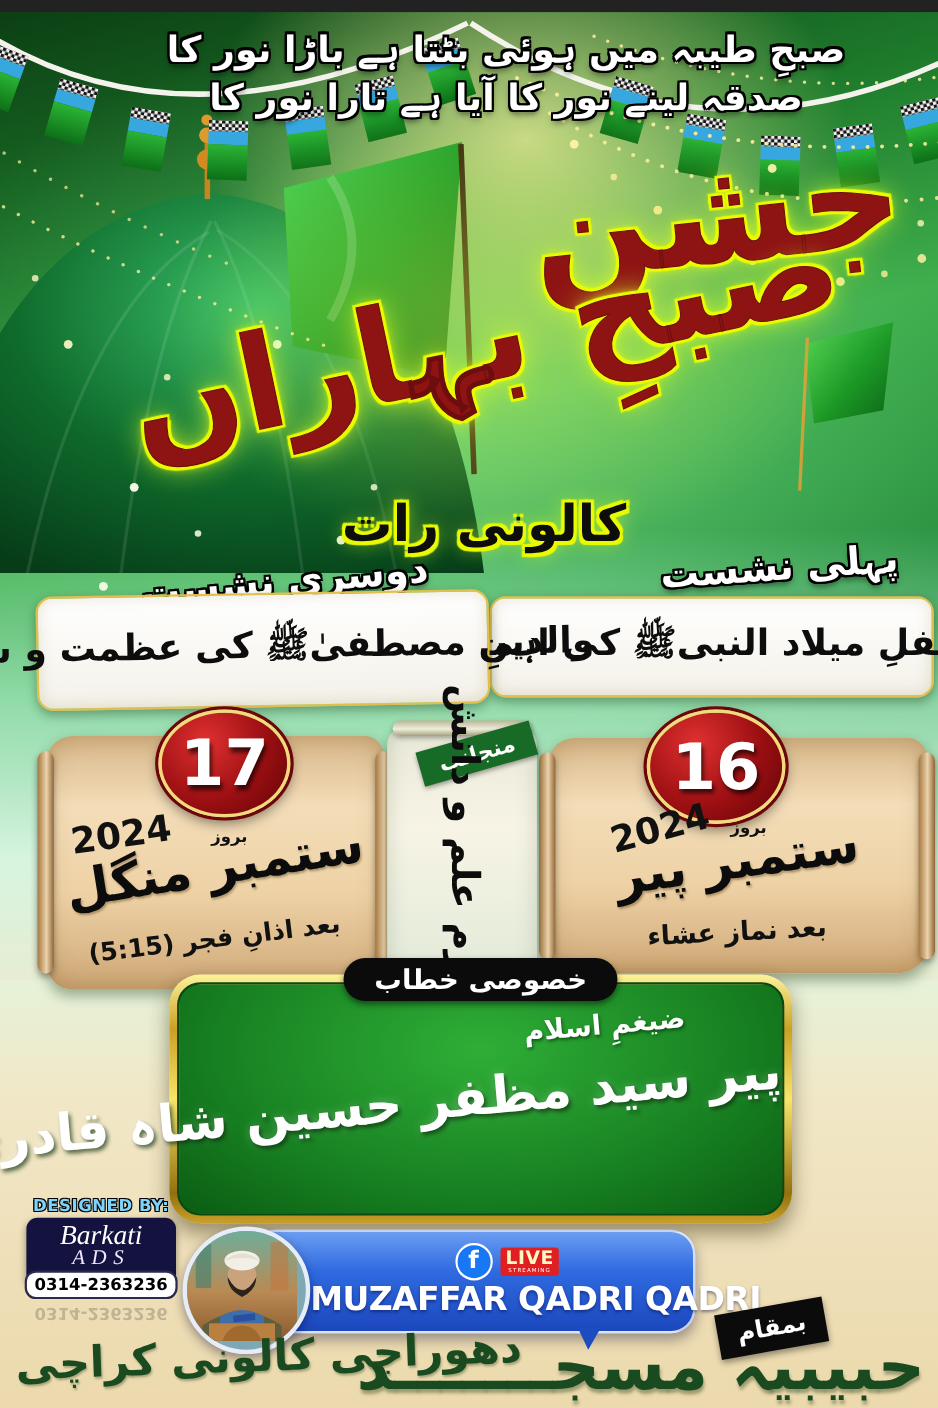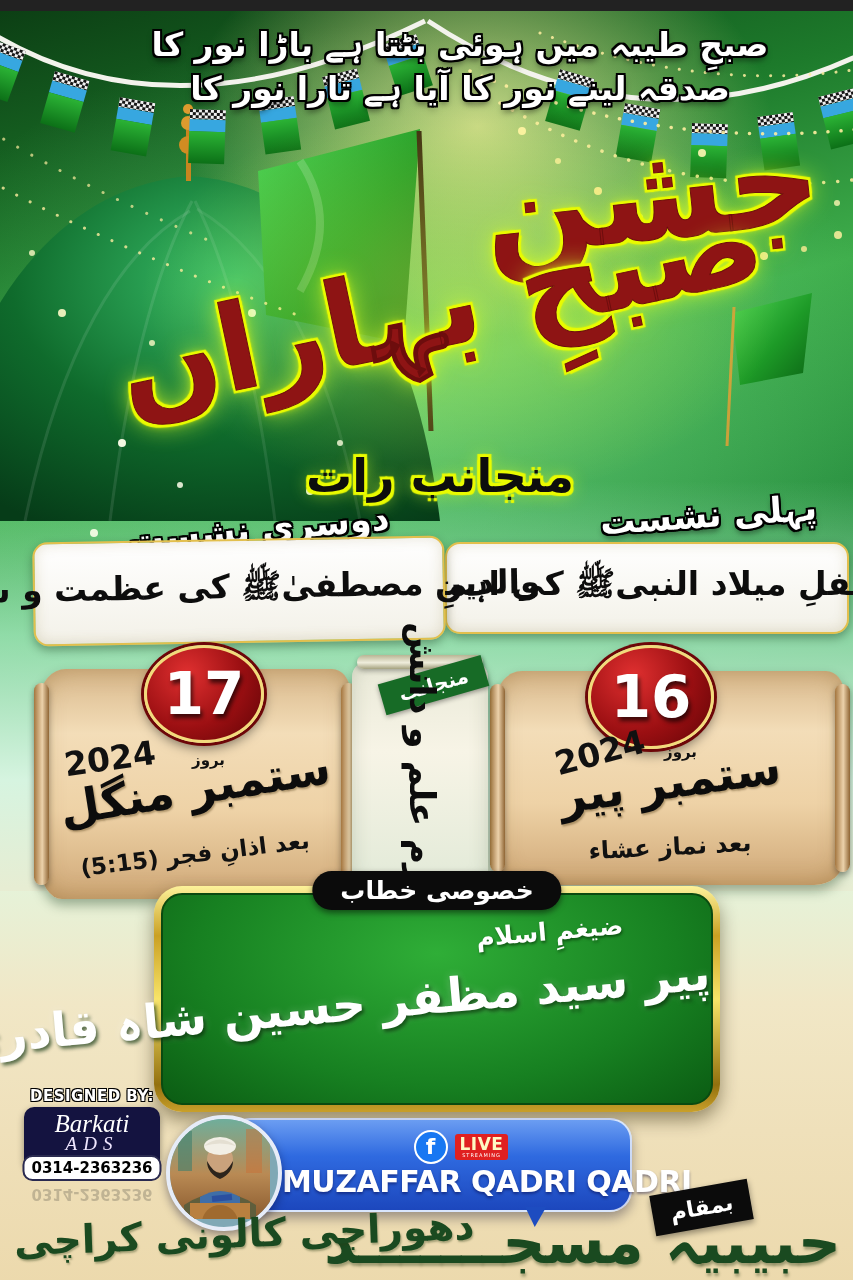--- a/index.html
+++ b/index.html
@@ -86,21 +86,21 @@
     color:#fff;font-size:25px;font-weight:bold;padding:5px 28px;border-radius:22px;white-space:nowrap;
     box-shadow:0 3px 6px rgba(0,0,0,.5);}
   .honor{position:absolute;right:88px;top:22px;color:#fff;font-size:25px;font-weight:bold;
     transform:rotate(-5deg);text-shadow:1px 2px 3px rgba(0,40,0,.6);}
   .speaker{position:absolute;left:0;right:0;top:74px;text-align:center;color:#fff;font-size:47px;
     font-weight:bold;transform:rotate(-5deg);white-space:nowrap;
     text-shadow:2px 3px 4px rgba(0,40,0,.65),0 0 10px rgba(255,255,255,.25);}
   
   .designer{left:24px;top:1076px;width:136px;text-align:center;}
   .designer .hd{font-size:15px;font-weight:bold;letter-spacing:.5px;
-    color:#ffffff;text-shadow:-1px -1px 0 #000,1px -1px 0 #000,-1px 1px 0 #000,1px 1px 0 #000;}
+    color:#7dd3fc;text-shadow:-1px -1px 0 #000,1px -1px 0 #000,-1px 1px 0 #000,1px 1px 0 #000;}
   .dbox{margin-top:2px;background:#141340;border-radius:10px;padding:4px 6px 18px;position:relative;
     box-shadow:0 3px 7px rgba(0,0,0,.4);}
   .dbox .brand{font-family:"Liberation Serif","DejaVu Serif",serif;font-style:italic;
     color:#fff;font-size:25px;line-height:26px;}
   .dbox .sub{font-family:"Liberation Serif",serif;font-style:italic;color:#efe6ff;font-size:19px;
     letter-spacing:6px;line-height:14px;}
   .dphone{position:absolute;left:50%;bottom:-12px;transform:translateX(-50%);background:#fff;border-radius:10px;
     padding:2px 7px;font-size:15px;font-weight:bold;color:#000;white-space:nowrap;border:2px solid #2a2a50;}
   .dref{margin-top:16px;transform:scaleY(-1);opacity:.22;font-size:15px;font-weight:bold;color:#222;}
   
@@ -231,21 +231,21 @@
   <div class="abs dots"></div>
 
   <div class="abs couplet urdu">
     <div class="ow">صبحِ طیبہ میں ہوئی بٹتا ہے باڑا نور کا</div>
     <div class="ow">صدقہ لینے نور کا آیا ہے تارا نور کا</div>
   </div>
 
   <div class="abs title-glow"></div>
   <div class="abs title-jashn urdu halo">جشن</div>
   <div class="abs title-main urdu halo">صبحِ بہاراں</div>
-  <div class="abs subtitle urdu halo-dark">منجانب رات</div>
+  <div class="abs subtitle urdu halo-dark">کالونی رات</div>
 
   <div class="abs sess-head ow urdu sess1-head">پہلی نشست</div>
   <div class="abs sess-box sess1-box">
     <span class="t urdu">محفلِ میلاد النبیﷺ کی اہمیت</span>
   </div>
 
   <div class="abs sess-head ow urdu sess2-head">دوسری نشست</div>
   <div class="abs sess-box sess2-box">
     <span class="t urdu">والدینِ مصطفیٰﷺ کی عظمت و شان</span>
   </div>

